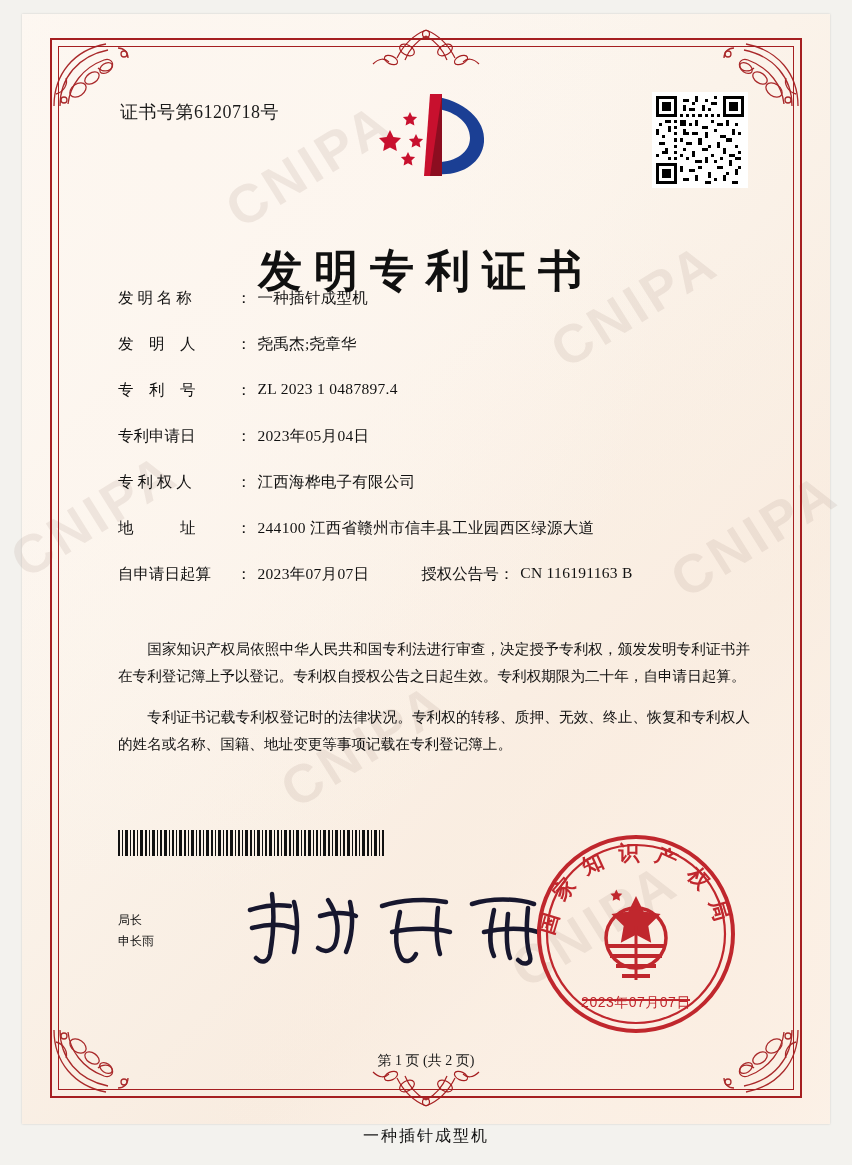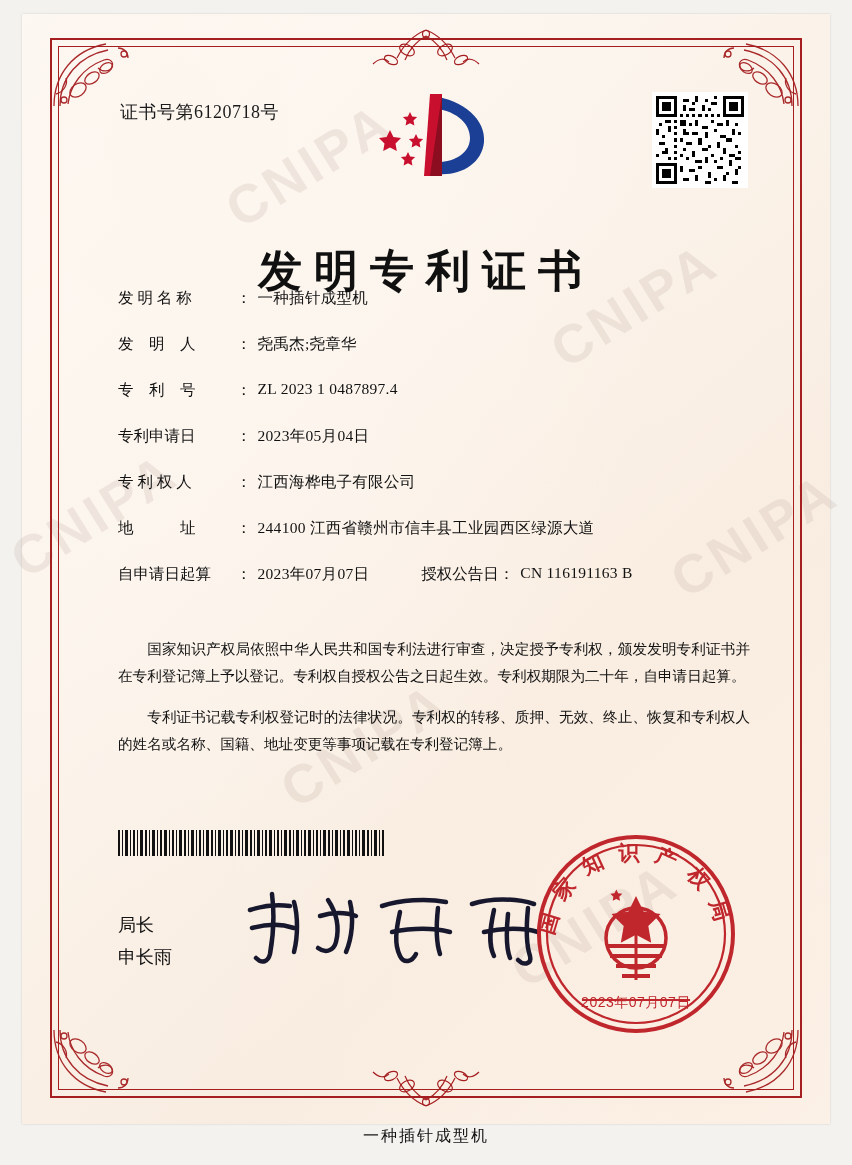--- a/index.html
+++ b/index.html
@@ -181,21 +181,21 @@
     width: 268px;
     height: 26px;
   }
   .barcode svg { width: 100%; height: 100%; display: block; }
 
   
   .sig-block {
     position: absolute;
     left: 36px;
     top: 840px;
-    font-size: 18px;
+    font-size: 12px;
     color: #111;
     line-height: 1.75;
   }
   .sig-script {
     position: absolute;
     left: 150px;
     top: 812px;
     width: 320px;
     height: 90px;
     color: #14142b;
@@ -510,21 +510,21 @@
       <div class="field-row">
         <span class="field-label">地　　　址</span>
         <span class="field-colon">：</span>
         <span class="field-value">244100 江西省赣州市信丰县工业园西区绿源大道</span>
       </div>
 
       <div class="field-row">
         <span class="grant-date-label">自申请日起算</span>
         <span class="field-colon">：</span>
         <span class="field-value">2023年07月07日</span>
-        <span class="grant-no-label">授权公告日</span>
+        <span class="grant-no-label">授权公告号</span>
         <span class="field-colon">：</span>
         <span class="field-value">CN 116191163 B</span>
       </div>
     </div>
 
     <div class="paragraphs">
       <p>国家知识产权局依照中华人民共和国专利法进行审查，决定授予专利权，颁发发明专利证书并在专利登记簿上予以登记。专利权自授权公告之日起生效。专利权期限为二十年，自申请日起算。</p>
       <p>专利证书记载专利权登记时的法律状况。专利权的转移、质押、无效、终止、恢复和专利权人的姓名或名称、国籍、地址变更等事项记载在专利登记簿上。</p>
     </div>
 
@@ -656,16 +656,17 @@
         </g>
         <defs>
           <path id="sealArc" d="M 22 112 A 82 82 0 0 1 186 112" fill="none"></path>
         </defs>
 
         <line x1="50" y1="170" x2="158" y2="170" stroke="#c0272d" stroke-width="2"></line>
       </svg>
       <div class="seal-date">2023年07月07日</div>
     </div>
 
+    <div class="page-no">第 1 页 (共 2 页)</div>
   </div>
 </div>
 
 <div class="footer-note">一种插针成型机</div>
 
 </body></html>

